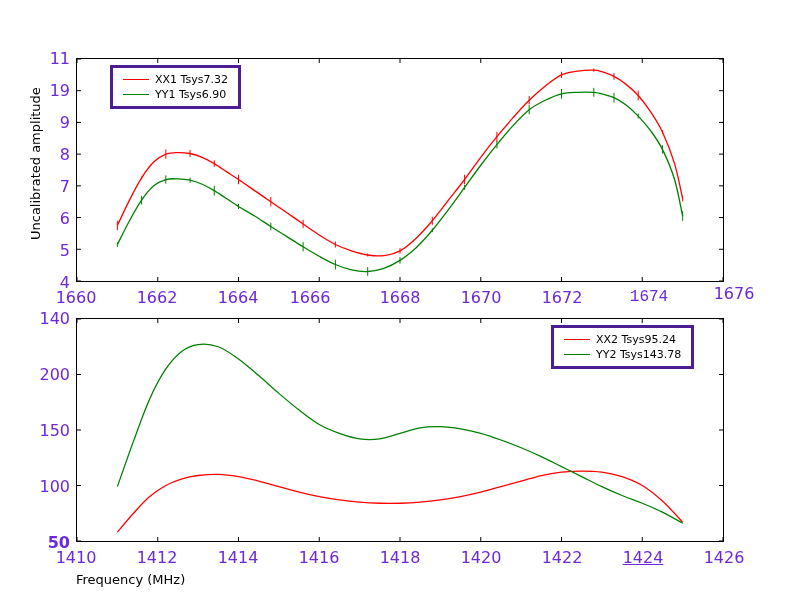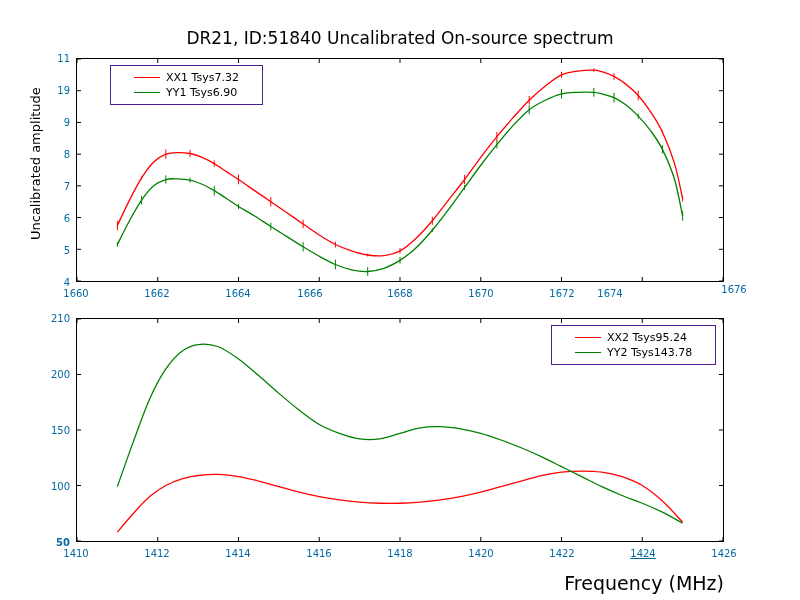--- a/index.html
+++ b/index.html
@@ -10,45 +10,44 @@
     position:absolute;left:0;top:28px;width:800px;text-align:center;
     font-size:17px;color:#000;
   }
 
   .panel{position:absolute;border:1px solid #000;background:#fff;box-sizing:border-box;}
   #panel-top{left:76px;top:58px;width:648px;height:224px;}
   #panel-bottom{left:76px;top:318px;width:648px;height:224px;}
 
   .plotsvg{position:absolute;left:0;top:0;width:100%;height:100%;display:block;}
 
-  .ytick,.xtick{position:absolute;font-size:10px;color:#0369a1;white-space:nowrap;}
+  .ytick,.xtick{position:absolute;font-size:16px;color:#6d28d9;white-space:nowrap;}
   .ytick{text-align:right;transform:translateY(-50%);}
   .xtick{text-align:left;transform:translateX(-50%);}
 
   .ylabel{
     position:absolute;font-size:13px;color:#000;white-space:nowrap;
     transform-origin:0 0;transform:rotate(-90deg);
   }
-  .xlabel{position:absolute;font-size:19px;color:#000;text-align:right;}
+  .xlabel{position:absolute;font-size:13px;color:#000;text-align:left;}
 
   .legend{
-    position:absolute;border:1px solid #4c1d95;background:#fff;
-    padding:4px 23px;font-size:11px;line-height:15px;color:#000;
+    position:absolute;border:3px solid #4c1d95;background:#fff;
+    padding:4px 10px;font-size:11px;line-height:15px;color:#000;
   }
   .legend .row{display:flex;align-items:center;height:15px;white-space:nowrap;}
   .legend .swatch{display:inline-block;width:26px;height:0;border-top:1.4px solid #000;margin-right:6px;}
   .sw-red{border-top-color:#ff0000 !important;}
   .sw-green{border-top-color:#008000 !important;}
 </style>
 </head>
 <body>
 
 <div id="fig">
 
-  <div class="title">DR21, ID:51840 Uncalibrated On-source spectrum</div>
 
   <div class="panel" id="panel-top">
     <svg class="plotsvg" id="svg-top" viewBox="0 0 648 224" preserveAspectRatio="none">
         <line x1="0" y1="224" x2="0" y2="220" stroke="#000" stroke-width="1"></line>
         <line x1="0" y1="0" x2="0" y2="4" stroke="#000" stroke-width="1"></line>
         <line x1="81" y1="224" x2="81" y2="220" stroke="#000" stroke-width="1"></line>
         <line x1="81" y1="0" x2="81" y2="4" stroke="#000" stroke-width="1"></line>
         <line x1="162" y1="224" x2="162" y2="220" stroke="#000" stroke-width="1"></line>
         <line x1="162" y1="0" x2="162" y2="4" stroke="#000" stroke-width="1"></line>
         <line x1="243" y1="224" x2="243" y2="220" stroke="#000" stroke-width="1"></line>
@@ -137,21 +136,21 @@
       <div class="ytick" style="left: 34px; width: 36px; top: 58px;">11</div>
     </div>
   <div id="top-xticks">
       <div class="xtick" style="left: 76px; top: 288px;">1660</div>
       <div class="xtick" style="left: 157px; top: 288px;">1662</div>
       <div class="xtick" style="left: 238px; top: 288px;">1664</div>
       <div class="xtick" style="left: 310px; top: 288px;">1666</div>
       <div class="xtick" style="left: 400px; top: 288px;">1668</div>
       <div class="xtick" style="left: 481px; top: 288px;">1670</div>
       <div class="xtick" style="left: 562px; top: 288px;">1672</div>
-      <div class="xtick" style="left: 610px; top: 288px;">1674</div>
+      <div class="xtick" style="left: 649px; top: 288px; font-family: Liberation Mono, monospace;">1674</div>
       <div class="xtick" style="left: 724px; top: 284px; margin-left: 10px;">1676</div>
     </div>
 
   <div class="ylabel" id="top-ylabel" style="left: 28px; top: 240px;">Uncalibrated amplitude</div>
 
   <div class="legend" id="legend-top" style="left: 110px; top: 65px;">
       <div class="row">
         <span class="swatch sw-red"></span>
         <span>XX1 Tsys7.32</span>
       </div>
@@ -194,21 +193,21 @@
         <path d="M 40.50 215.04 C 43.20 211.87, 51.30 201.97, 56.70 196.00 C 62.10 190.03, 67.50 183.87, 72.90 179.20 C 78.30 174.53, 83.70 170.99, 89.10 168.00 C 94.50 165.01, 99.90 162.96, 105.30 161.28 C 110.70 159.60, 115.42 158.67, 121.50 157.92 C 127.58 157.17, 135.00 156.61, 141.75 156.80 C 148.50 156.99, 155.25 157.92, 162.00 159.04 C 168.75 160.16, 175.50 161.84, 182.25 163.52 C 189.00 165.20, 195.75 167.25, 202.50 169.12 C 209.25 170.99, 216.00 173.04, 222.75 174.72 C 229.50 176.40, 236.25 177.89, 243.00 179.20 C 249.75 180.51, 256.50 181.63, 263.25 182.56 C 270.00 183.49, 276.75 184.24, 283.50 184.80 C 290.25 185.36, 297.00 185.73, 303.75 185.92 C 310.50 186.11, 317.25 186.11, 324.00 185.92 C 330.75 185.73, 337.50 185.36, 344.25 184.80 C 351.00 184.24, 357.75 183.49, 364.50 182.56 C 371.25 181.63, 378.00 180.51, 384.75 179.20 C 391.50 177.89, 398.25 176.40, 405.00 174.72 C 411.75 173.04, 418.50 170.99, 425.25 169.12 C 432.00 167.25, 438.75 165.39, 445.50 163.52 C 452.25 161.65, 459.00 159.41, 465.75 157.92 C 472.50 156.43, 479.25 155.31, 486.00 154.56 C 492.75 153.81, 499.50 153.44, 506.25 153.44 C 513.00 153.44, 519.75 153.63, 526.50 154.56 C 533.25 155.49, 540.00 156.80, 546.75 159.04 C 553.50 161.28, 560.25 163.89, 567.00 168.00 C 573.75 172.11, 580.50 177.52, 587.25 183.68 C 594.00 189.84, 604.13 201.41, 607.50 204.96" fill="none" stroke="#ff0000" stroke-width="1.3" vector-effect="non-scaling-stroke"></path>
         <path d="M 40.50 169.12 C 43.20 161.47, 51.30 137.95, 56.70 123.20 C 62.10 108.45, 67.50 92.77, 72.90 80.64 C 78.30 68.51, 83.70 58.43, 89.10 50.40 C 94.50 42.37, 99.90 36.59, 105.30 32.48 C 110.70 28.37, 115.42 26.51, 121.50 25.76 C 127.58 25.01, 135.00 25.57, 141.75 28.00 C 148.50 30.43, 155.25 35.47, 162.00 40.32 C 168.75 45.17, 175.50 51.33, 182.25 57.12 C 189.00 62.91, 195.75 69.25, 202.50 75.04 C 209.25 80.83, 216.00 86.61, 222.75 91.84 C 229.50 97.07, 236.25 102.48, 243.00 106.40 C 249.75 110.32, 256.50 112.93, 263.25 115.36 C 270.00 117.79, 276.75 120.03, 283.50 120.96 C 290.25 121.89, 297.00 121.89, 303.75 120.96 C 310.50 120.03, 317.25 117.23, 324.00 115.36 C 330.75 113.49, 337.50 110.88, 344.25 109.76 C 351.00 108.64, 357.75 108.45, 364.50 108.64 C 371.25 108.83, 378.00 109.76, 384.75 110.88 C 391.50 112.00, 398.25 113.49, 405.00 115.36 C 411.75 117.23, 418.50 119.65, 425.25 122.08 C 432.00 124.51, 438.75 127.12, 445.50 129.92 C 452.25 132.72, 459.00 135.71, 465.75 138.88 C 472.50 142.05, 479.25 145.60, 486.00 148.96 C 492.75 152.32, 499.50 155.68, 506.25 159.04 C 513.00 162.40, 519.75 165.95, 526.50 169.12 C 533.25 172.29, 540.00 175.28, 546.75 178.08 C 553.50 180.88, 560.25 183.12, 567.00 185.92 C 573.75 188.72, 580.50 191.52, 587.25 194.88 C 594.00 198.24, 604.13 204.21, 607.50 206.08" fill="none" stroke="#008000" stroke-width="1.3" vector-effect="non-scaling-stroke"></path>
       </svg>
   </div>
 
   <div id="bot-yticks">
       <div class="ytick" style="left: 34px; width: 36px; top: 542px; font-weight: bold;">50</div>
       <div class="ytick" style="left: 34px; width: 36px; top: 486px;">100</div>
       <div class="ytick" style="left: 34px; width: 36px; top: 430px;">150</div>
       <div class="ytick" style="left: 34px; width: 36px; top: 374px;">200</div>
-      <div class="ytick" style="left: 34px; width: 36px; top: 318px;">210</div>
+      <div class="ytick" style="left: 34px; width: 36px; top: 318px;">140</div>
     </div>
   <div id="bot-xticks">
       <div class="xtick" style="left: 76px; top: 548px;">1410</div>
       <div class="xtick" style="left: 157px; top: 548px;">1412</div>
       <div class="xtick" style="left: 238px; top: 548px;">1414</div>
       <div class="xtick" style="left: 319px; top: 548px;">1416</div>
       <div class="xtick" style="left: 400px; top: 548px;">1418</div>
       <div class="xtick" style="left: 481px; top: 548px;">1420</div>
       <div class="xtick" style="left: 562px; top: 548px;">1422</div>
       <div class="xtick" style="left: 643px; top: 548px; text-decoration: underline;">1424</div>

